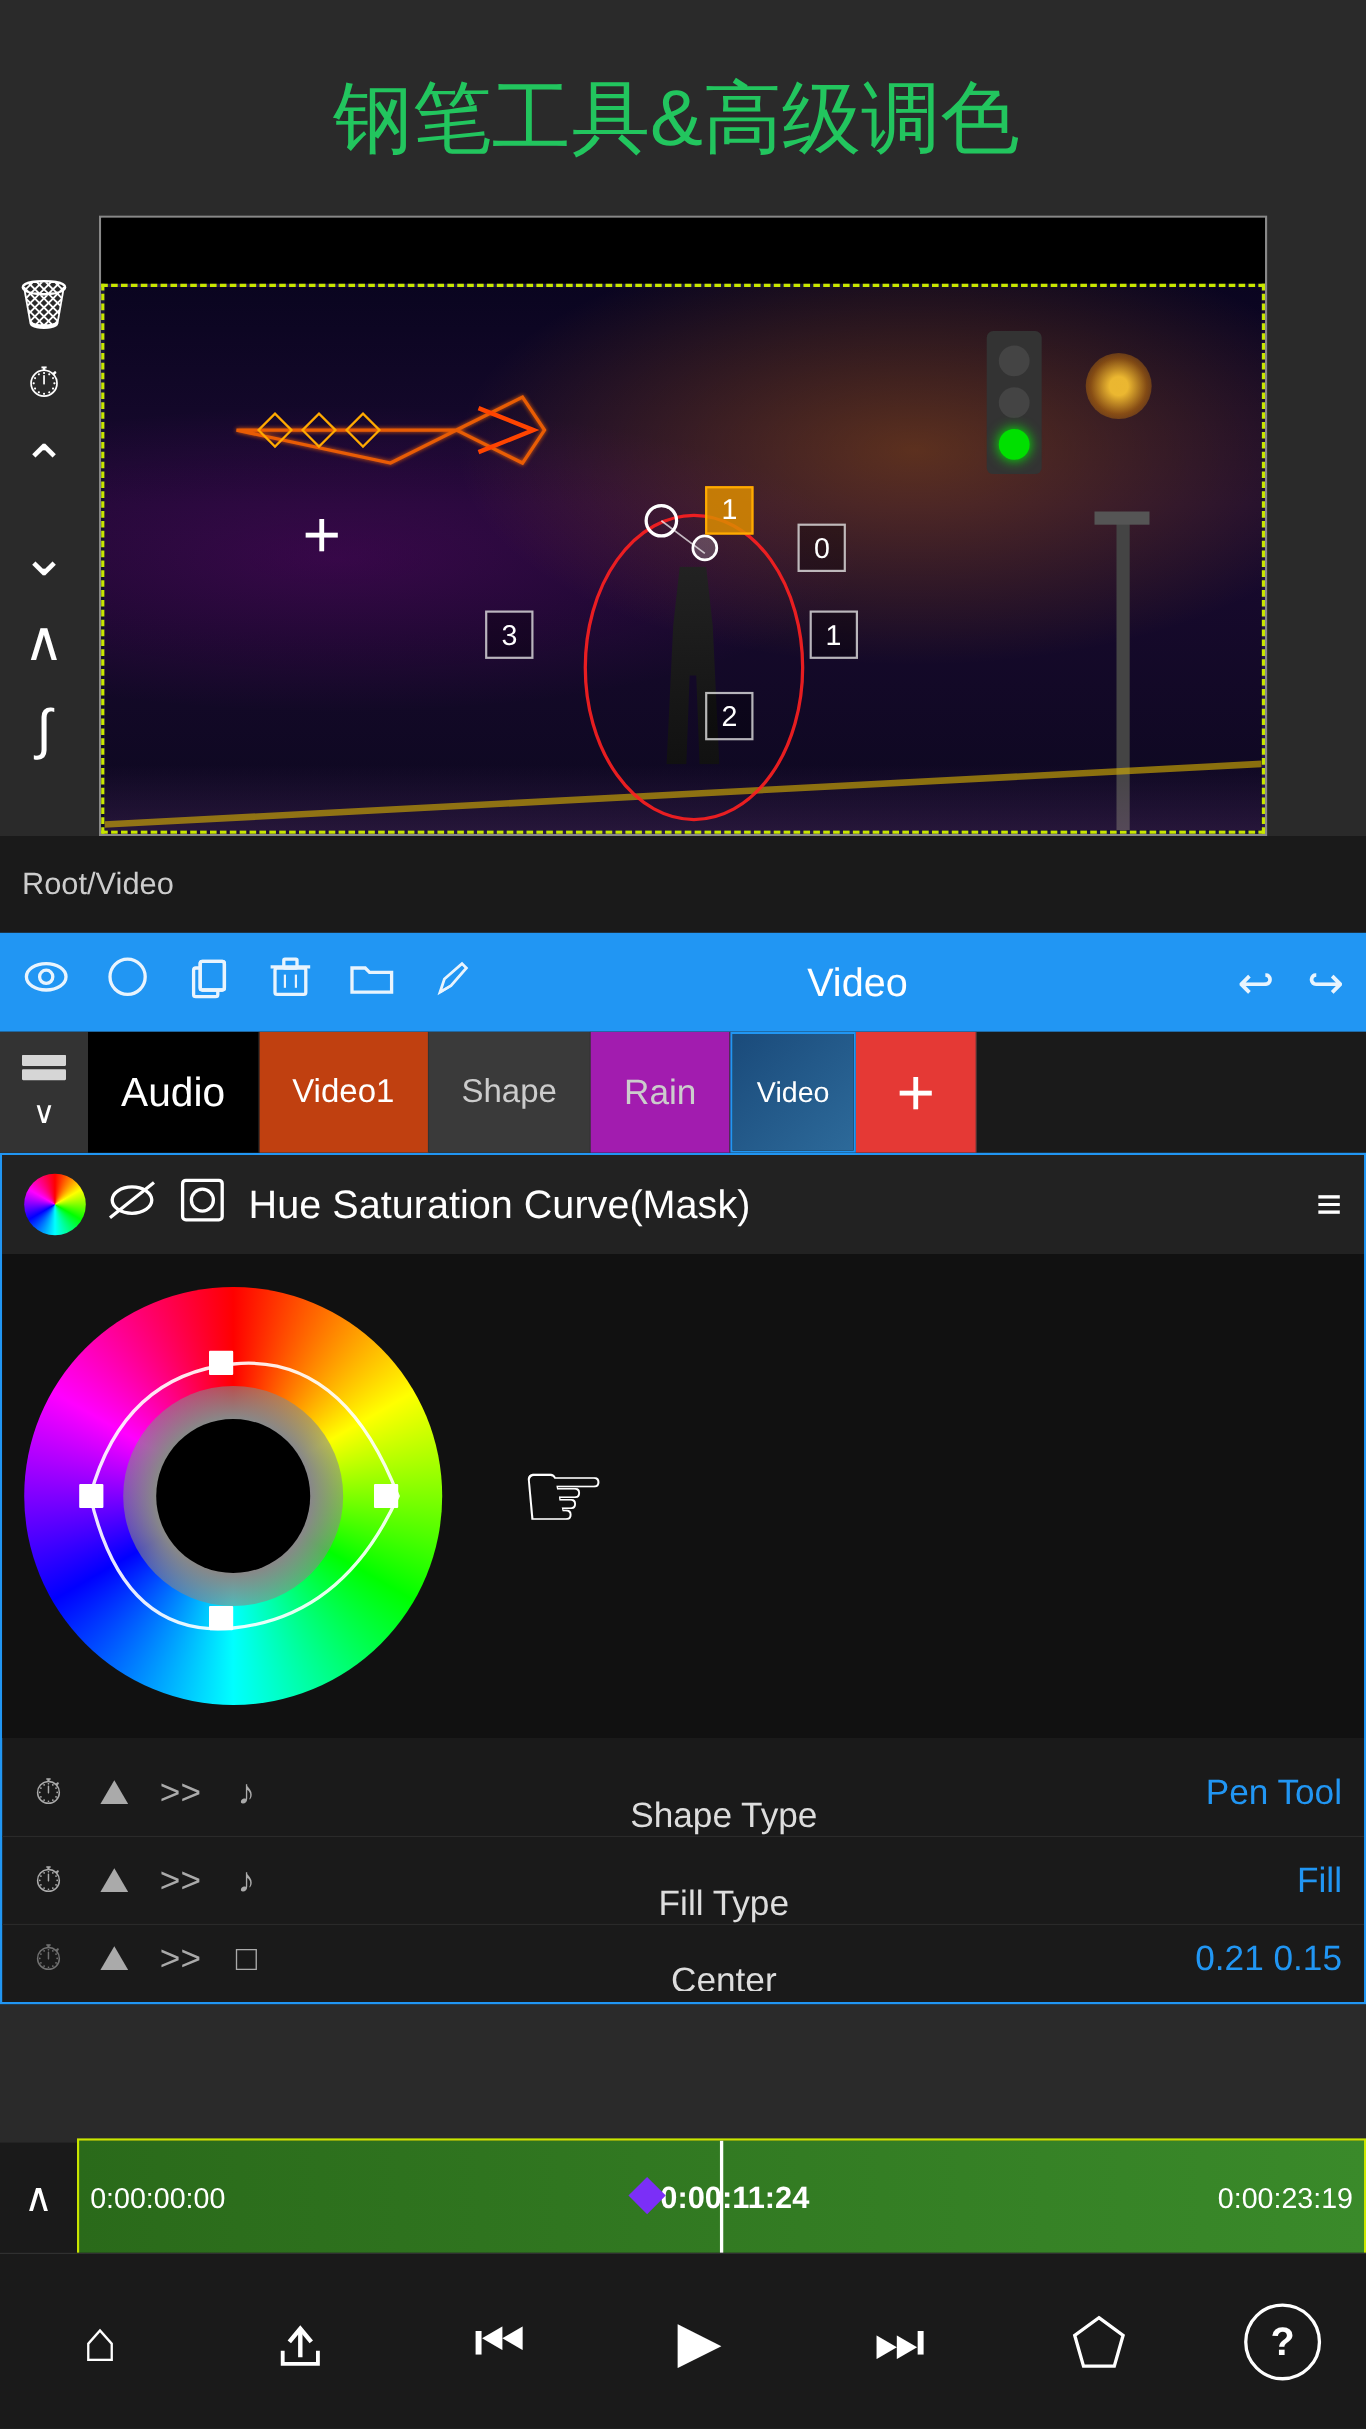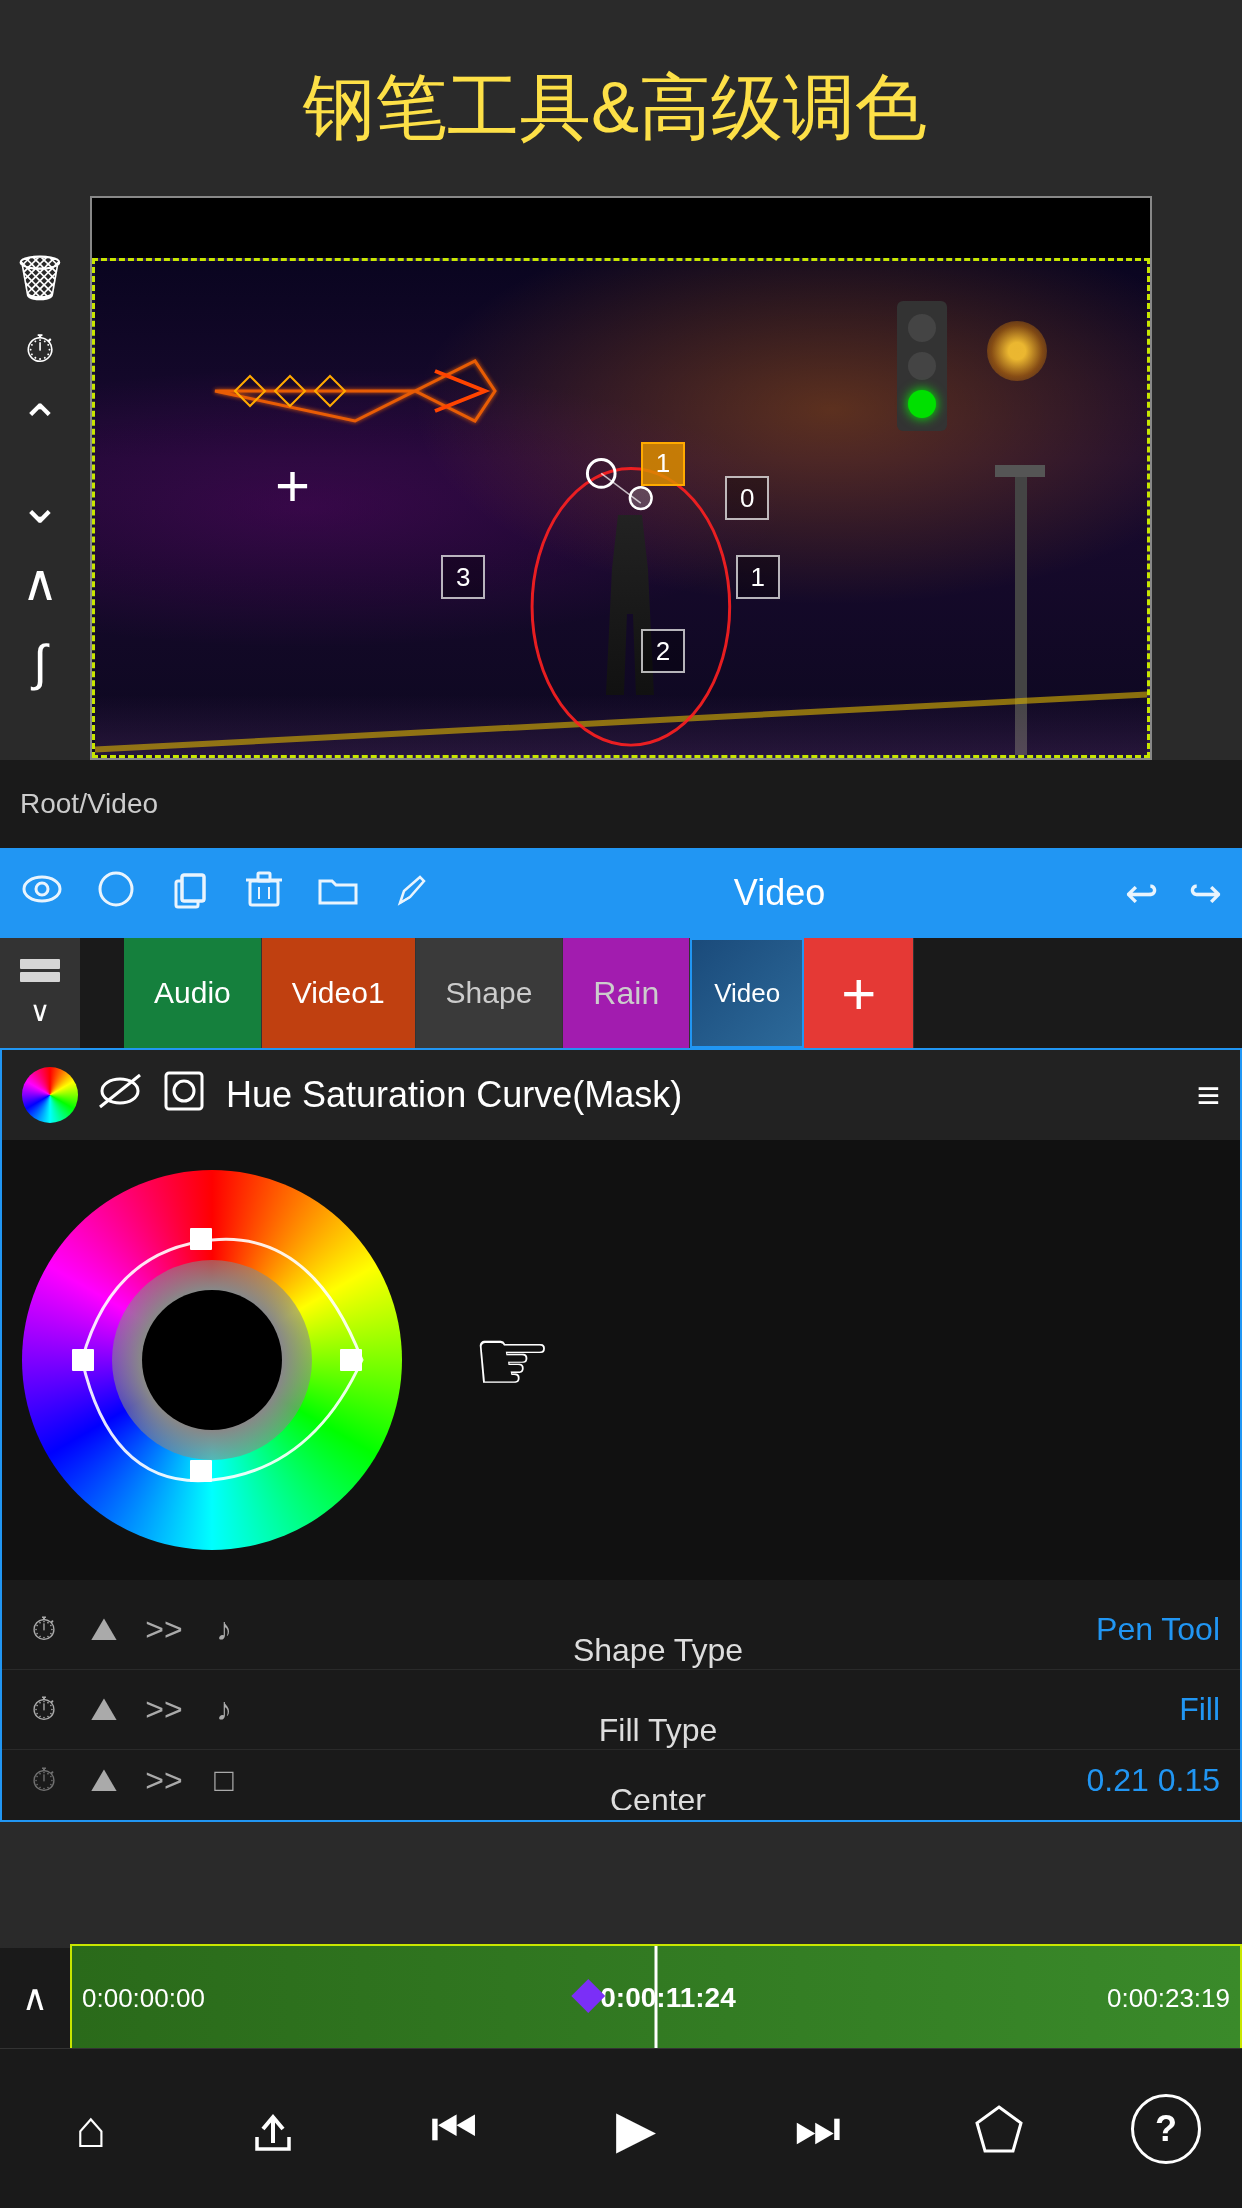--- a/index.html
+++ b/index.html
@@ -8,21 +8,21 @@
       height: 2208px;
       background: #2a2a2a;
       font-family: -apple-system, 'PingFang SC', 'Helvetica Neue', Arial, sans-serif;
       overflow: hidden;
       position: relative;
     }
 
     
     .page-title {
       text-align: center;
-      color: #fde047;
+      color: #22c55e;
       font-size: 72px;
       font-weight: 500;
       padding: 60px 12px 40px 0;
     }
 
     
     .video-section {
       position: relative;
       margin: 0 90px;
     }
@@ -235,21 +235,21 @@
       display: flex;
       align-items: center;
       justify-content: center;
       padding: 0 30px;
       font-size: 32px;
       color: #ccc;
       cursor: pointer;
       border-right: 1px solid #333;
       white-space: nowrap;
     }
-    .track-tab-audio { background: #15803d; color: #fff; font-size: 30px; margin-left: 44px; }
+    .track-tab-audio { background: #000000; color: #fff; font-size: 37px; }
     .track-tab-video1 { background: #c04010; color: #fff; font-size: 30px; }
     .track-tab-shape { background: #3a3a3a; color: #ccc; font-size: 30px; }
     .track-tab-rain { background: #a21caf; color: #ccc; font-size: 32px; }
     .track-tab-video-selected {
       background: #1a1a1a;
       padding: 0;
       border: 2px solid #2196f3;
       overflow: hidden;
       position: relative;
     }

